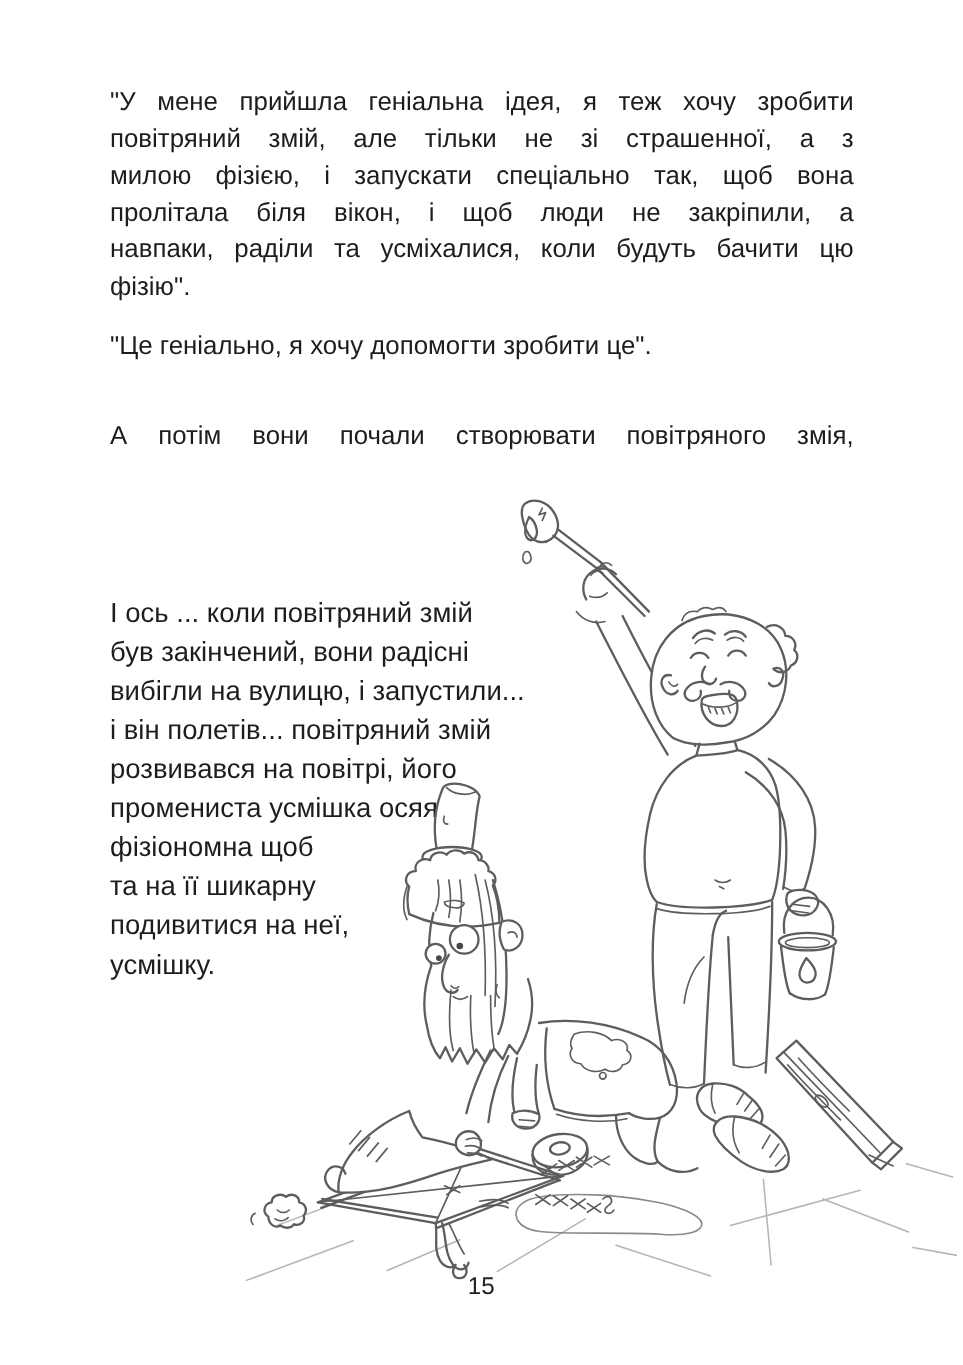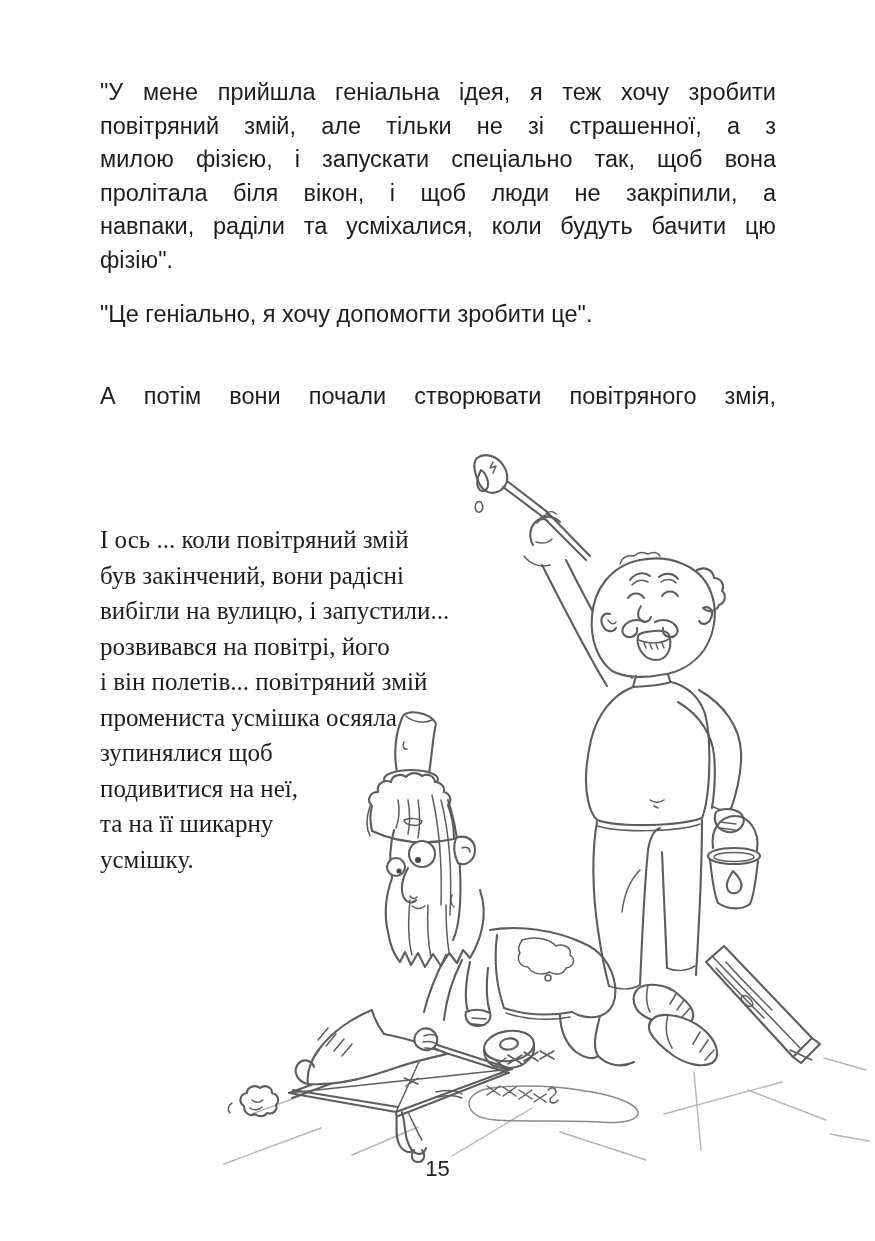--- a/index.html
+++ b/index.html
@@ -45,30 +45,30 @@
   </div>
 
   <div class="para" id="para2" style="top:298px;">
     <div class="ln">"Це геніально, я хочу допомогти зробити це".</div>
   </div>
 
   <div class="para" id="para3" style="top:380px;">
     <div class="ln jline">А потім вони почали створювати повітряного змія,</div>
   </div>
 
-  <div class="para" id="para4" style="top:522px;font-family:Liberation Serif, serif;">
+  <div class="para" id="para4" style="top:540px;">
     <div class="ln">І ось ... коли повітряний змій</div>
     <div class="ln">був закінчений, вони радісні</div>
     <div class="ln">вибігли на вулицю, і запустили...</div>
+    <div class="ln">і він полетів... повітряний змій</div>
     <div class="ln">розвивався на повітрі, його</div>
-    <div class="ln">і він полетів... повітряний змій</div>
     <div class="ln">промениста усмішка осяяла</div>
-    <div class="ln">зупинялися щоб</div>
+    <div class="ln">фізіономна щоб</div>
+    <div class="ln">та на її шикарну</div>
     <div class="ln">подивитися на неї,</div>
-    <div class="ln">та на її шикарну</div>
     <div class="ln">усмішку.</div>
   </div>
 
   <svg class="illu" viewBox="210 440 660 730">
 
     <g>
       <path class="faint" d="M224,1164 L321,1128"></path>
       <path class="faint" d="M352,1155 L418,1127"></path>
       <path class="faint" d="M452,1156 L532,1108"></path>
       <path class="faint" d="M560,1132 L646,1160"></path>

